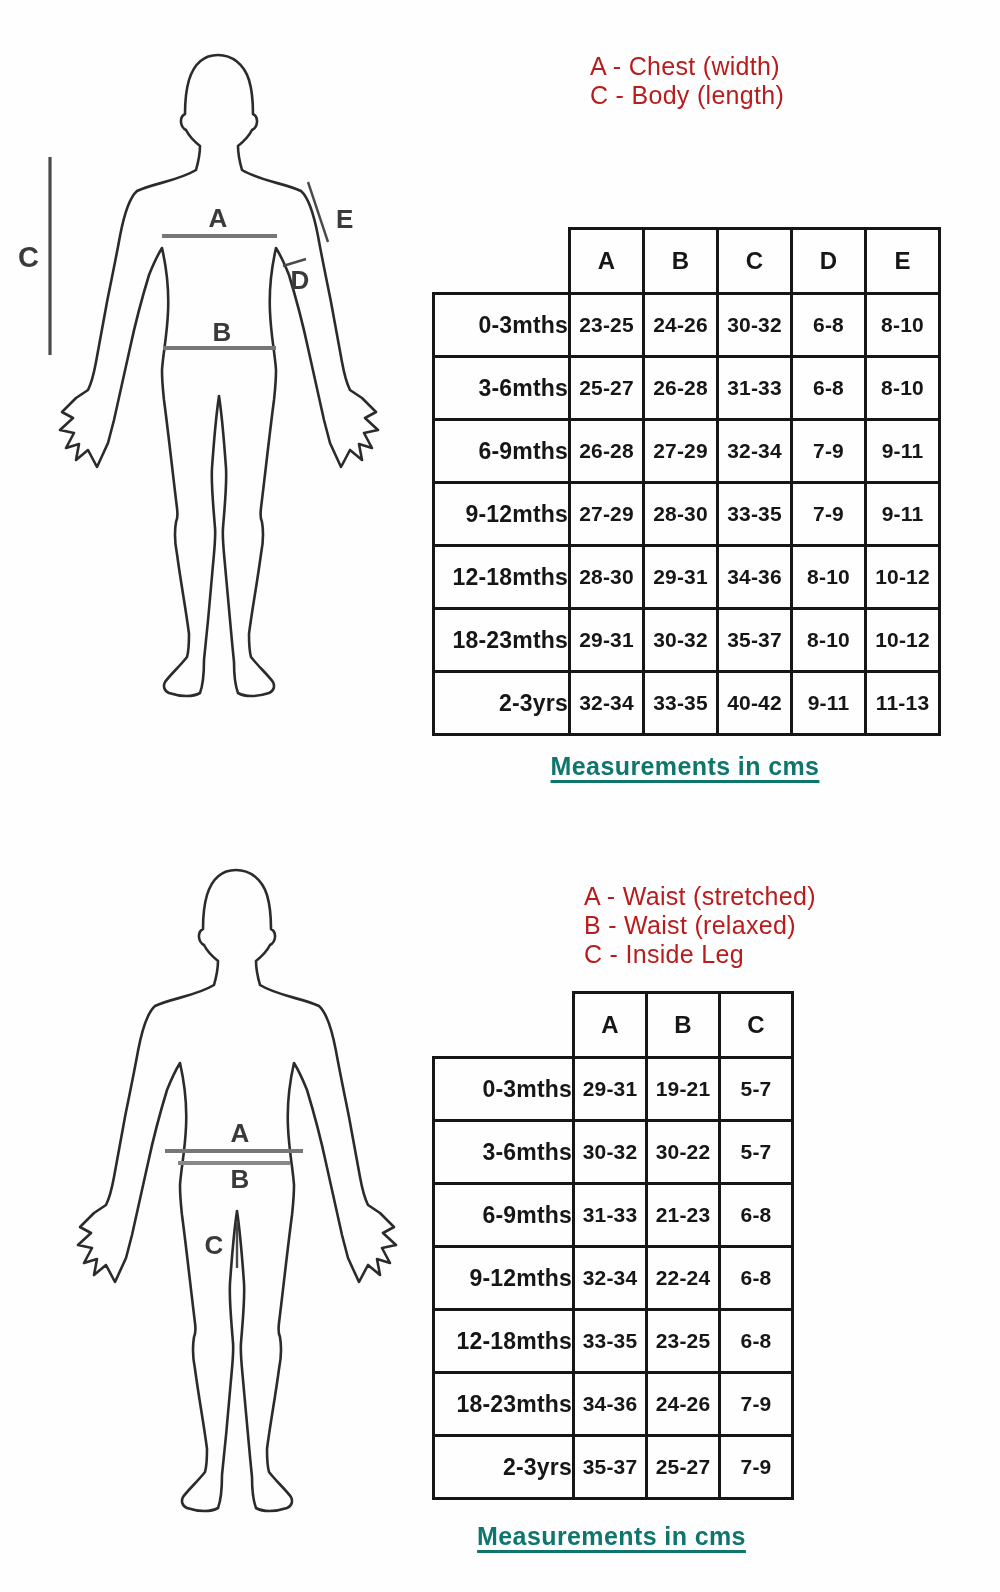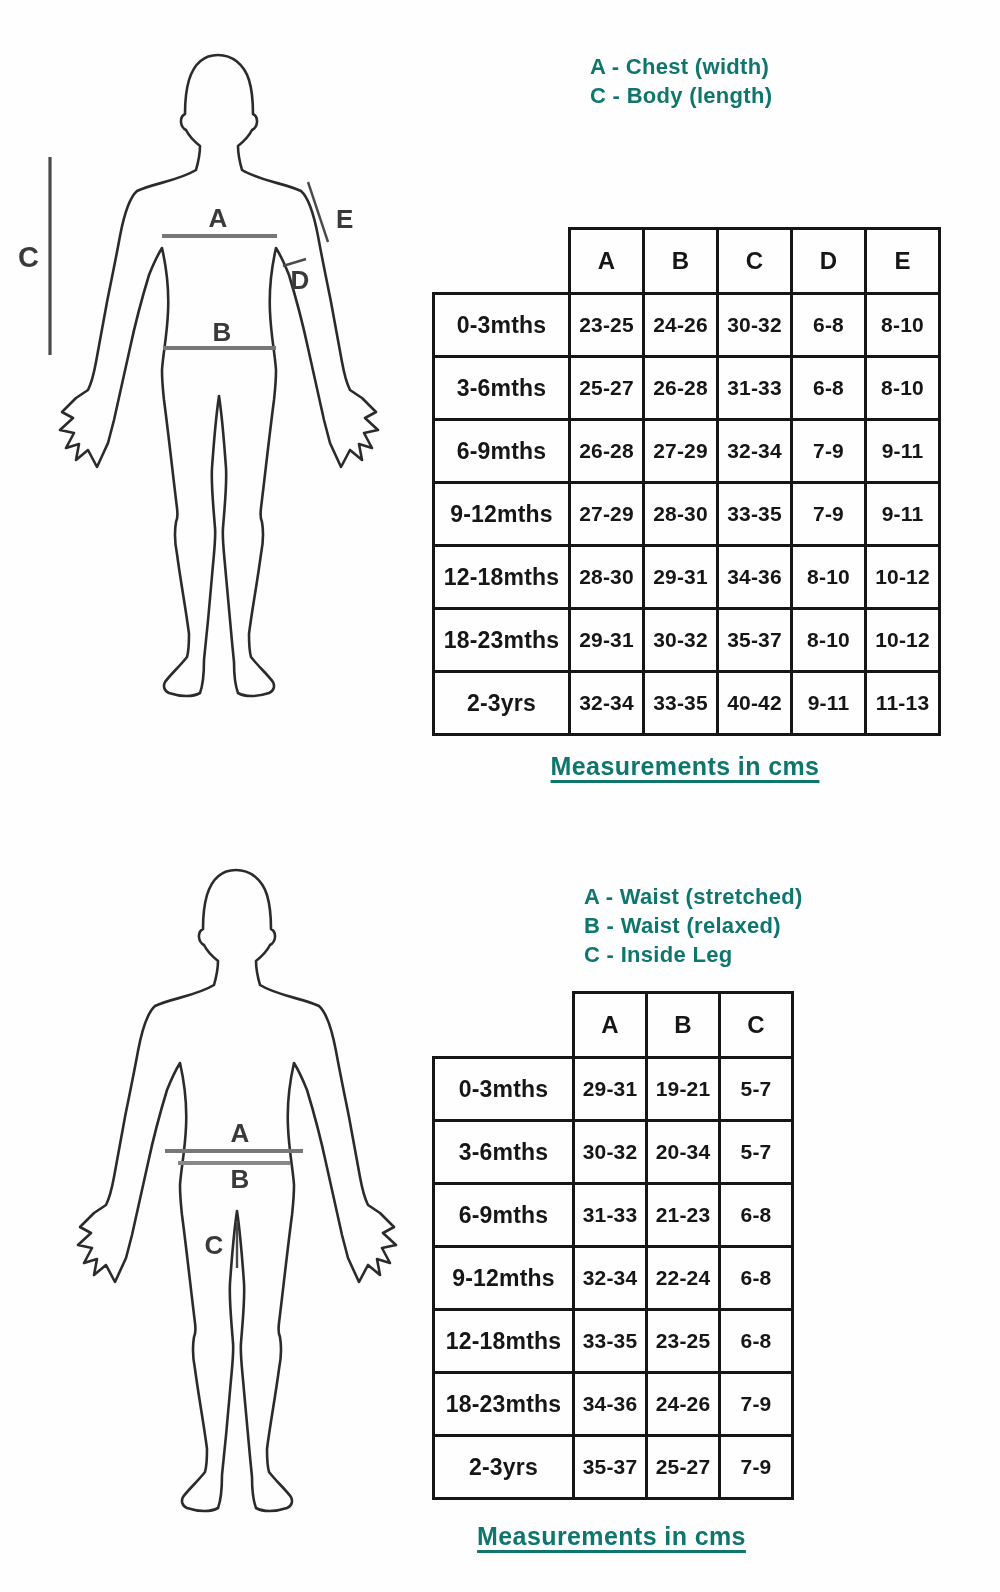--- a/index.html
+++ b/index.html
@@ -8,27 +8,27 @@
     font-family:"Liberation Sans","DejaVu Sans",sans-serif;color:#1f1f1f;
   }
   .figure-svg{position:absolute;}
   .body-outline{fill:none;stroke:#2b2b2b;stroke-width:2.6;stroke-linejoin:round;stroke-linecap:round;}
   .mline{stroke:#777;stroke-width:4;}
   .mline.light{stroke:#888;}
   .ruler{stroke:#4a4a4a;stroke-width:3.2;}
   .ruler.thin{stroke:#4a4a4a;stroke-width:2.4;}
   .mlabel{fill:#3a3a3a;font-weight:700;font-size:26px;font-family:"Liberation Sans","DejaVu Sans",sans-serif;}
   .mlabel.big{font-size:29px;}
-  .legend{position:absolute;font-weight:700;font-size:22px;line-height:29px;letter-spacing:.3px;color:#0f766e;}
+  .legend{position:absolute;font-weight:400;font-size:25px;line-height:29px;letter-spacing:.3px;color:#b91c1c;}
   .size-table{position:absolute;border-collapse:collapse;table-layout:fixed;text-align:center;color:#161616;}
   .size-table th,.size-table td{border:3px solid #161616;padding:0;font-weight:700;}
   .size-table th.corner{border:none;background:transparent;}
   .size-table thead th{height:62px;font-size:24px;}
   .size-table tbody td{height:60px;font-size:21px;letter-spacing:.2px;}
-  .size-table tbody td.rowlabel{font-size:23px;}
+  .size-table tbody td.rowlabel{font-size:23px;text-align:right;}
   .caption{position:absolute;font-weight:700;font-size:25px;text-align:center;letter-spacing:.4px;
     text-decoration:underline;text-decoration-thickness:2.5px;text-underline-offset:5px;color:#0f766e;}
 </style>
 </head>
 <body>
 
 <div id="canvas">
 
   <svg class="figure-svg" style="left:10px;top:40px;" width="420" height="690" viewBox="0 0 420 690" aria-hidden="true">
     <defs>
@@ -198,21 +198,21 @@
     <tbody>
       <tr>
         <td class="rowlabel">0-3mths</td>
         <td>29-31</td>
         <td>19-21</td>
         <td>5-7</td>
       </tr>
       <tr>
         <td class="rowlabel">3-6mths</td>
         <td>30-32</td>
-        <td>20-34</td>
+        <td>30-22</td>
         <td>5-7</td>
       </tr>
       <tr>
         <td class="rowlabel">6-9mths</td>
         <td>31-33</td>
         <td>21-23</td>
         <td>6-8</td>
       </tr>
       <tr>
         <td class="rowlabel">9-12mths</td>

